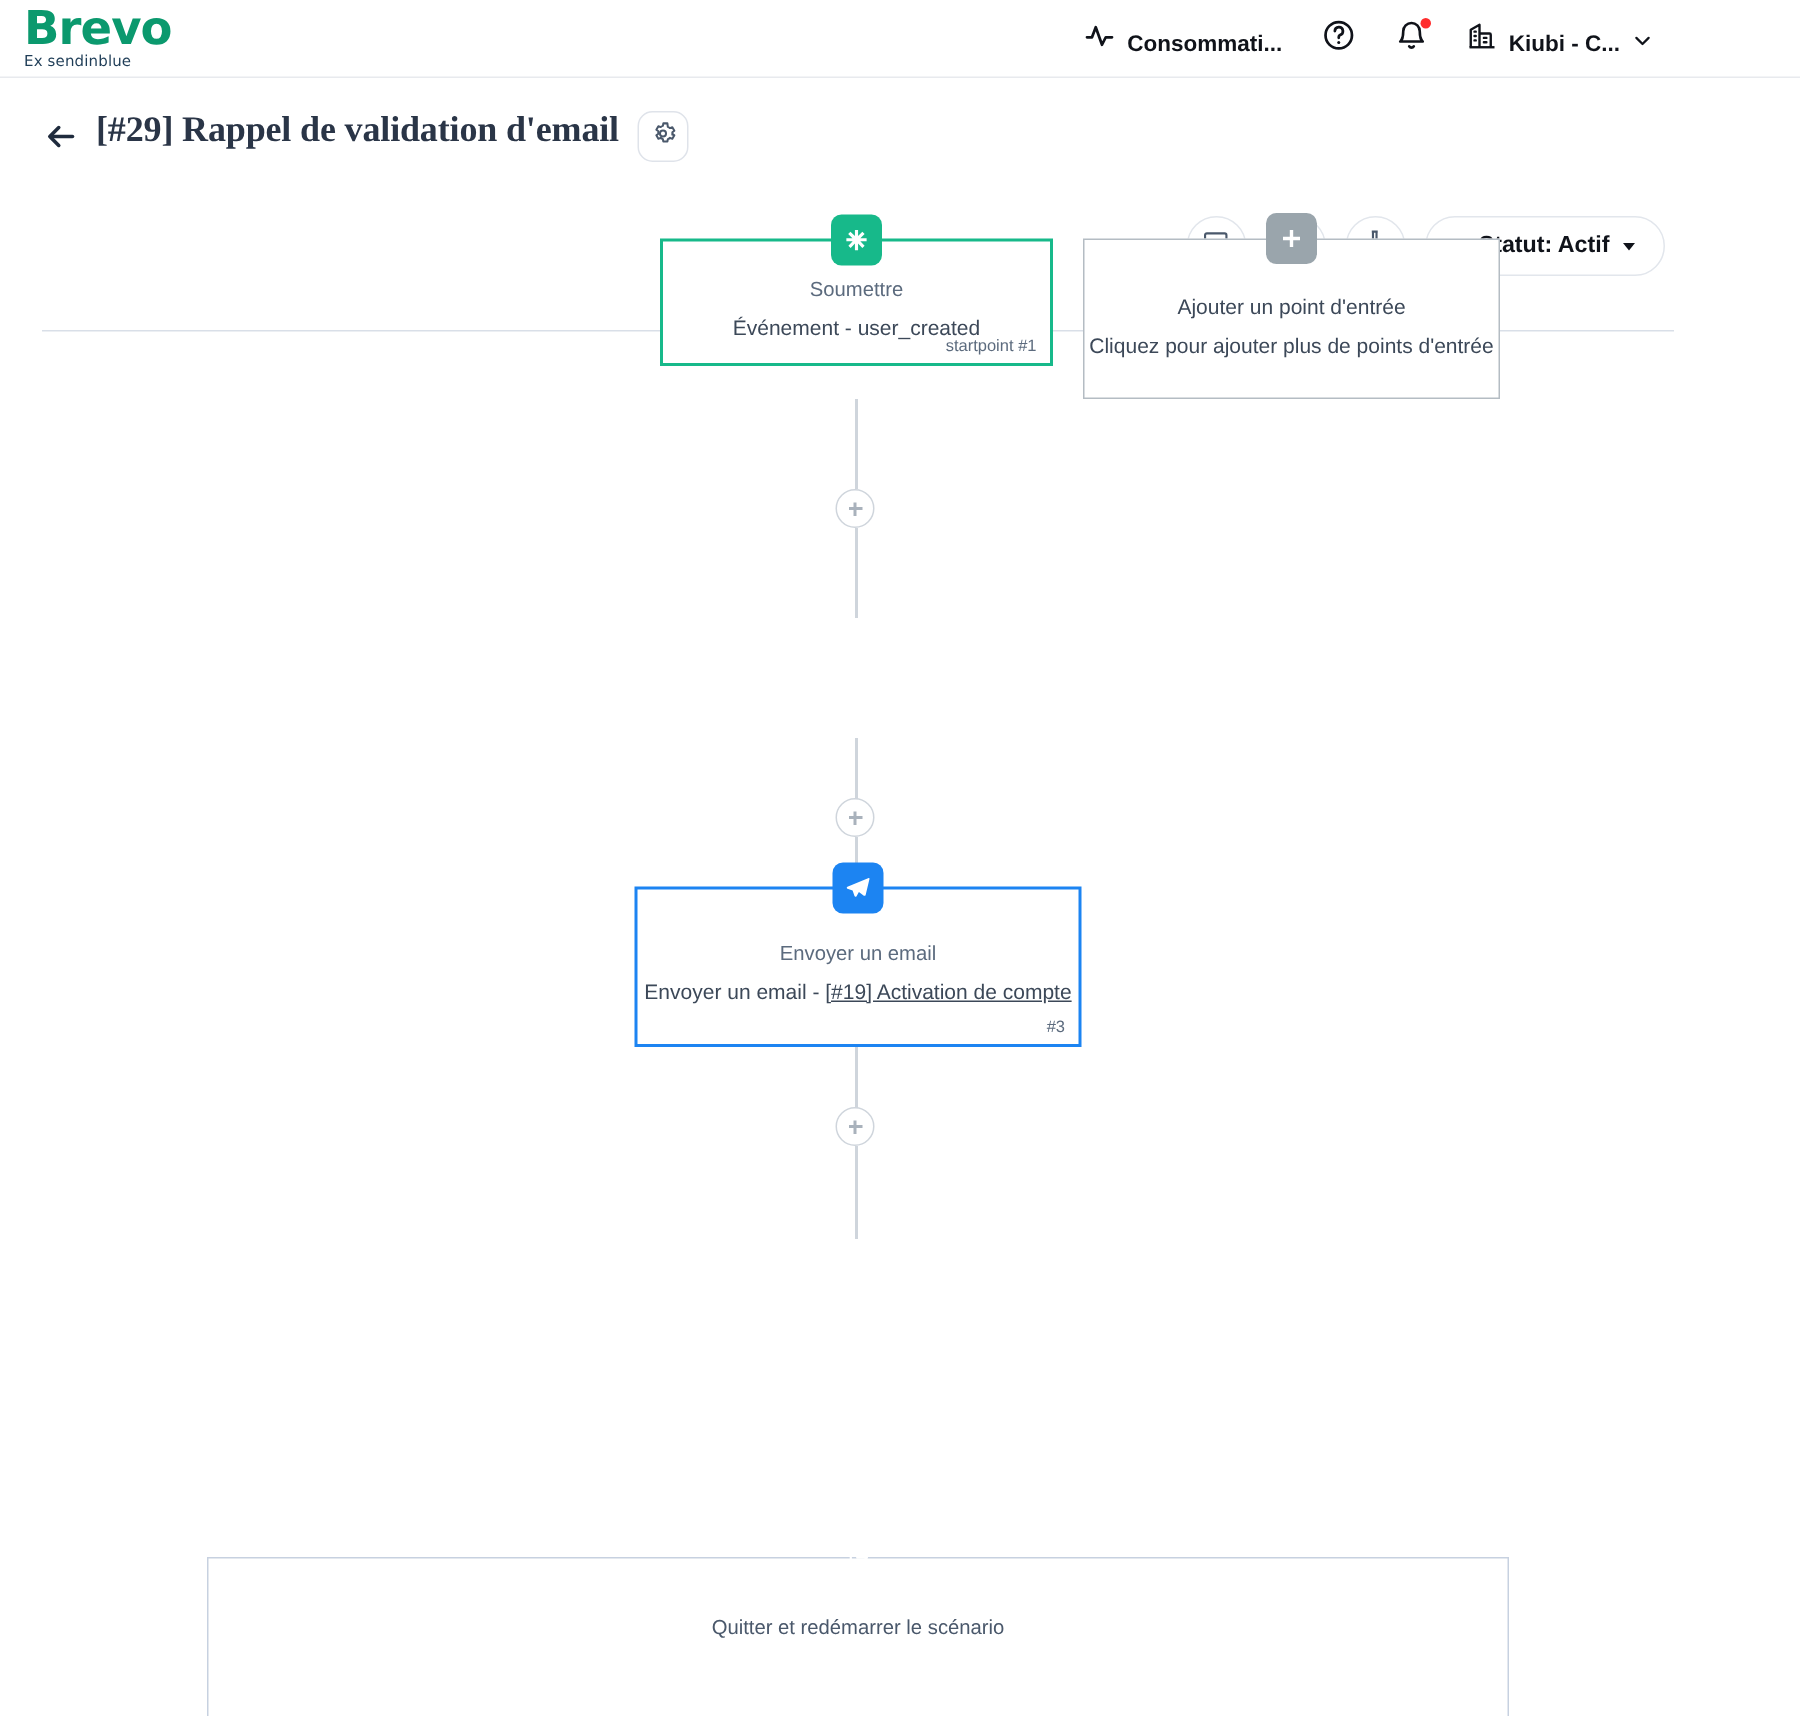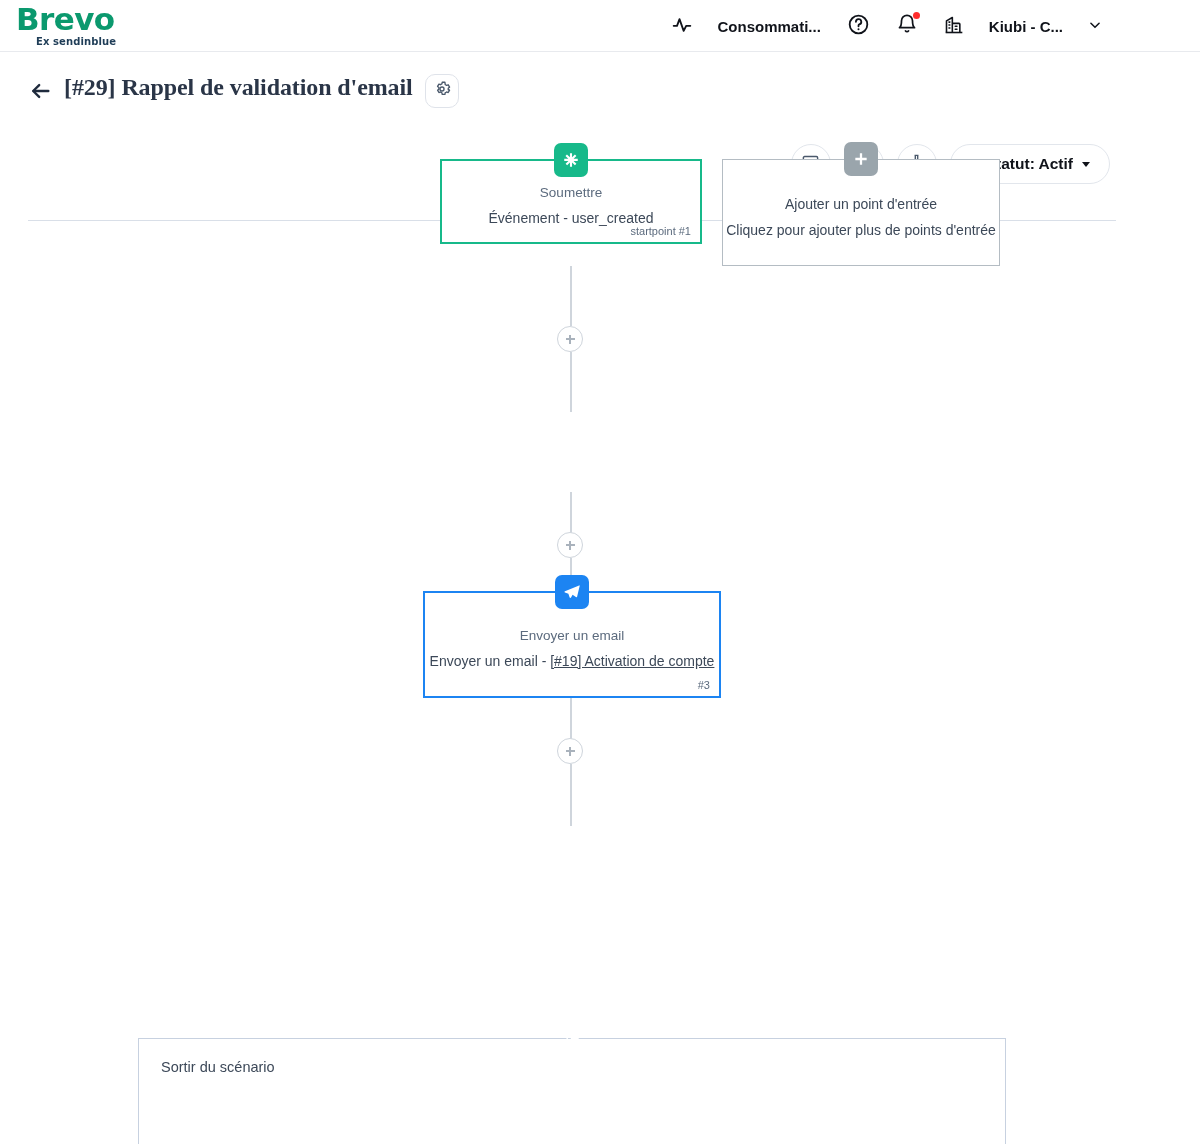--- a/index.html
+++ b/index.html
@@ -25,41 +25,40 @@
   .brand { margin-left: 16px; line-height: 1; }
   .brand-name {
     font-size: 31px;
     font-weight: 700;
     color: #0b996e;
     letter-spacing: -0.6px;
     font-family: "DejaVu Sans", sans-serif;
   }
   .brand-sub {
     font-size: 10px;
-    font-weight: 700;
+    font-weight: 400;
     color: #1f3d57;
     letter-spacing: 0.1px;
     margin-top: 2px;
     font-family: "DejaVu Sans", sans-serif;
-    margin-left: 20px;
   }
 
   .topbar-right {
     position: absolute;
     right: 98px;
     top: 0;
     height: 52px;
     display: flex;
     align-items: center;
     gap: 26px;
   }
   .top-item {
     display: flex;
-    align-items: center;
-    gap: 25px;
+    align-items: flex-end;
+    gap: 8px;
     font-size: 15px;
     font-weight: 700;
     color: #10131a;
     cursor: pointer;
     white-space: nowrap;
   }
   .icon-btn-plain {
     position: relative;
     display: flex;
     align-items: center;
@@ -437,19 +436,16 @@
   <div class="plus-circle" style="left:557px; top:568px;"></div>
 
   <div class="exit-block">
     <span class="node-tab">
       <svg width="17" height="17" viewBox="0 0 24 24" fill="none" stroke="#ffffff" stroke-width="2.1" stroke-linecap="round" stroke-linejoin="round">
           <path d="M10.5 4.5H6a1.5 1.5 0 0 0-1.5 1.5v12A1.5 1.5 0 0 0 6 19.5h4.5"></path>
           <polyline points="15.5 8 19.5 12 15.5 16"></polyline>
           <line x1="19.5" y1="12" x2="10.5" y2="12"></line>
         </svg>
     </span>
-    <div class="exit-lines">
-      <div class="exit-line">Sortir du scénario</div>
-
-    </div>
+    <div class="exit-title">Quitter et redémarrer le scénario</div>
   </div>
 
 </div>
 
 </body></html>

